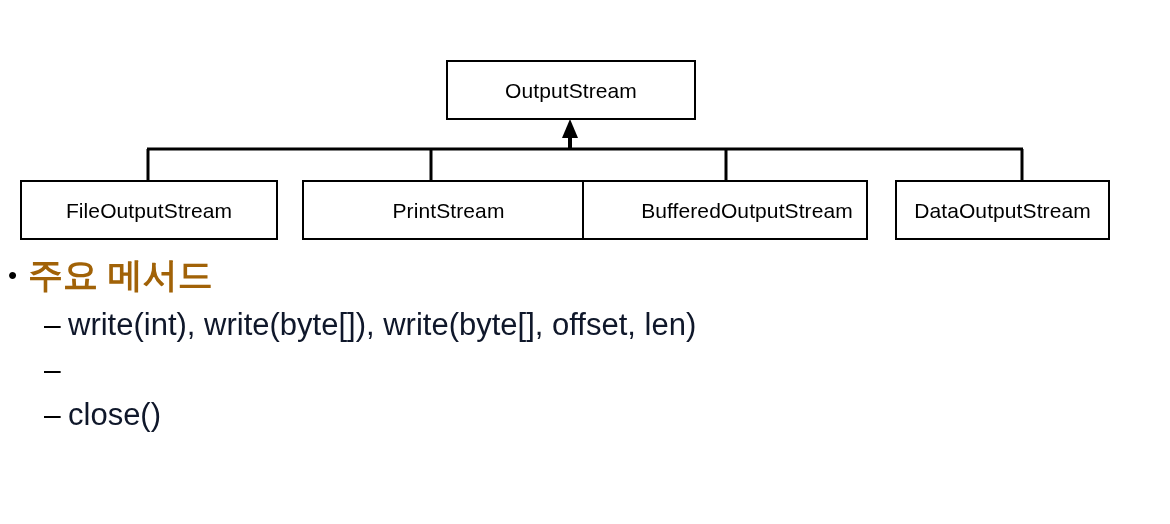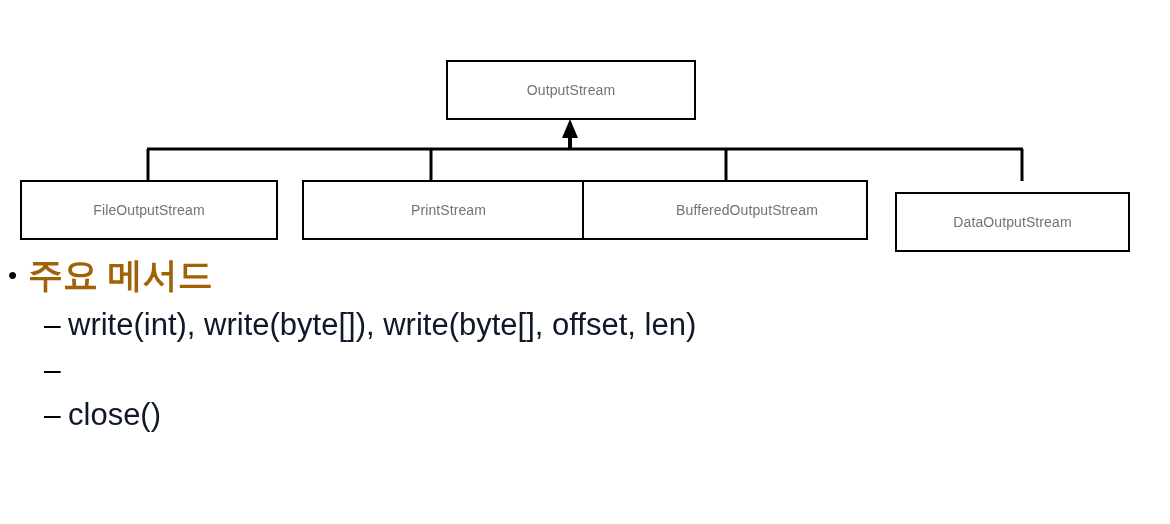--- a/index.html
+++ b/index.html
@@ -28,36 +28,36 @@
   .node-box {
     position: absolute;
     box-sizing: border-box;
     border: 2px solid #000000;
     background: #ffffff;
     display: flex;
     align-items: center;
     justify-content: center;
   }
   .node-label {
-    font-size: 14px;
+    font-size: 21px;
     line-height: 1;
-    color: #737373;
+    color: #000000;
     white-space: nowrap;
     letter-spacing: 0.1px;
   }
   #node-root {
     left: 446px;
     top: 60px;
     width: 250px;
     height: 60px;
   }
   #node-child-0 { left: 20px;  top: 180px; width: 258px; height: 60px; }
   #node-child-1 { left: 302px; top: 180px; width: 293px; height: 60px; }
   #node-child-2 { left: 582px; top: 180px; width: 286px; height: 60px; padding-left: 44px; }
-  #node-child-3 { left: 895px; top: 180px; width: 235px; height: 60px; margin-top: 12px; }
+  #node-child-3 { left: 895px; top: 180px; width: 215px; height: 60px; }
 
   #connectors {
     position: absolute;
     left: 0;
     top: 0;
     width: 1170px;
     height: 250px;
     pointer-events: none;
   }
 

